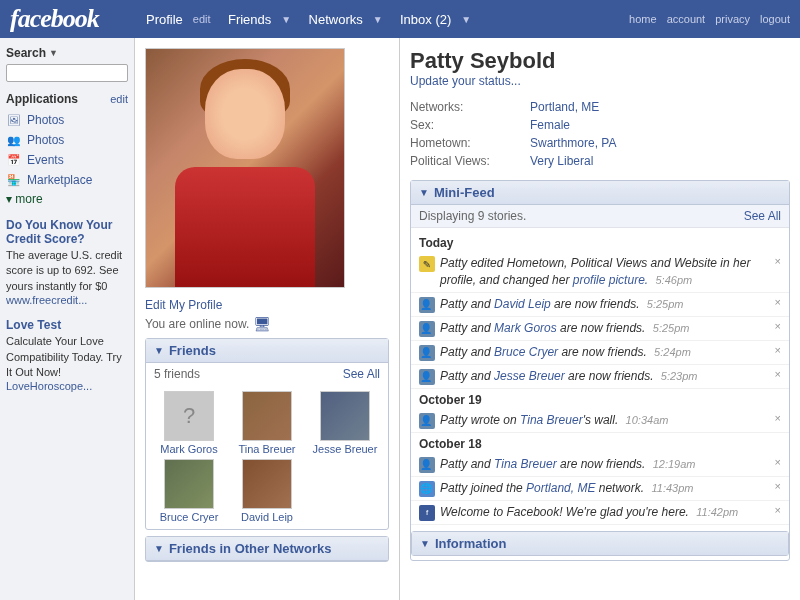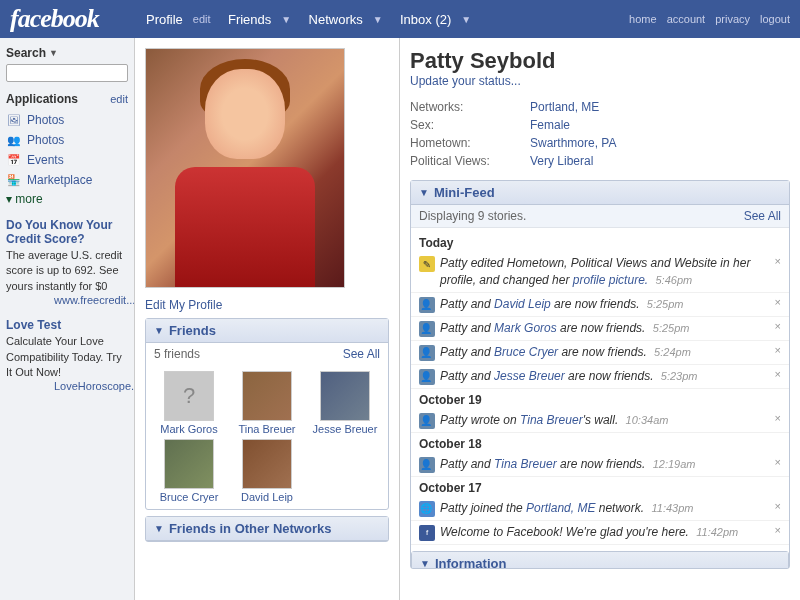--- a/index.html
+++ b/index.html
@@ -146,21 +146,20 @@
     .ad-text {
       color: #333;
       font-size: 11px;
       line-height: 1.4;
       margin-top: 2px;
     }
     .ad-link {
       color: #3b5998;
       cursor: pointer;
       font-size: 11px;
-      margin-left: 48px;
     }
 
     
     #center-content {
       flex: 1;
       background: white;
       border-right: 1px solid #ccc;
       padding: 10px;
       overflow: hidden;
     }
@@ -477,20 +476,24 @@
   <div id="center-content">
     <div id="profile-photo-area">
       <div id="profile-photo">
 
         <div class="portrait-hair"></div>
         <div class="portrait-face"></div>
         <div class="portrait-body"></div>
       </div>
     </div>
     <div id="edit-profile">Edit My Profile</div>
+    <div id="online-status">
+      <span>You are online now.</span>
+      <span class="online-icon">🖥</span>
+    </div>
 
     <div id="friends-section">
       <div class="section-header">
         <span class="section-triangle">▼</span>
         <span class="section-title">Friends</span>
       </div>
       <div id="friends-header-row">
         <span id="friends-count">5 friends</span>
         <span id="see-all-friends">See All</span>
       </div>
@@ -623,21 +626,20 @@
 
         <div class="feed-item">
           <div class="feed-icon feed-icon-person">👤</div>
           <div class="feed-text">
             Patty and <span class="feed-link">Tina Breuer</span> are now friends.
             <span class="feed-time">12:19am</span>
           </div>
           <span class="feed-x">×</span>
         </div>
 
-        <div class="feed-date-label">October 17</div>
 
         <div class="feed-item">
           <div class="feed-icon feed-icon-network">🌐</div>
           <div class="feed-text">
             Patty joined the <span class="feed-link">Portland, ME</span> network.
             <span class="feed-time">11:43pm</span>
           </div>
           <span class="feed-x">×</span>
         </div>
 

